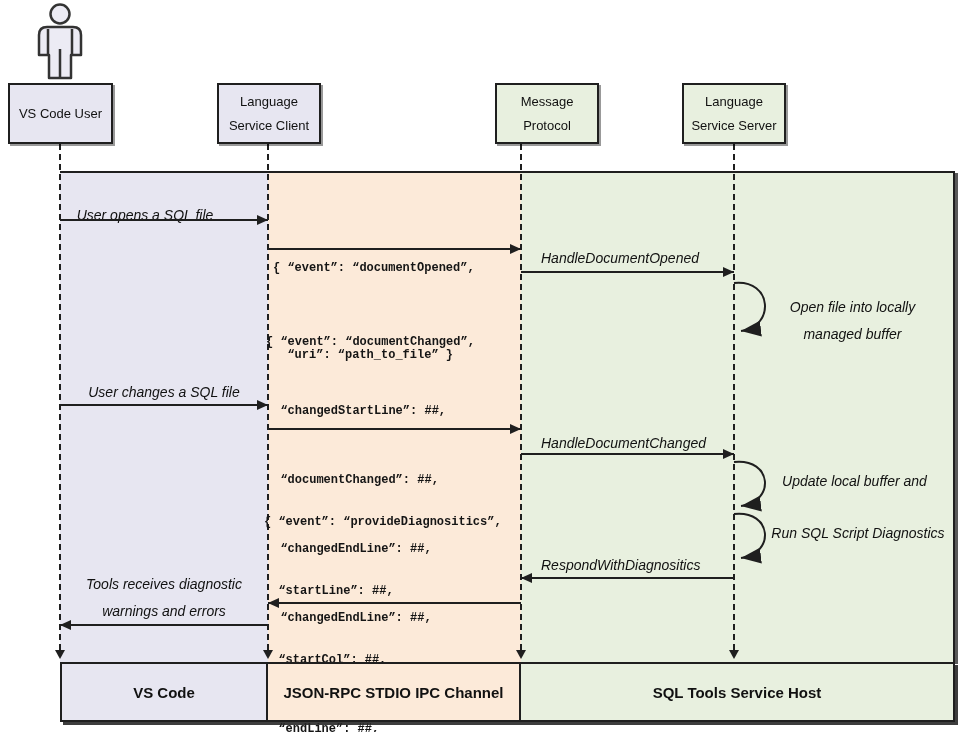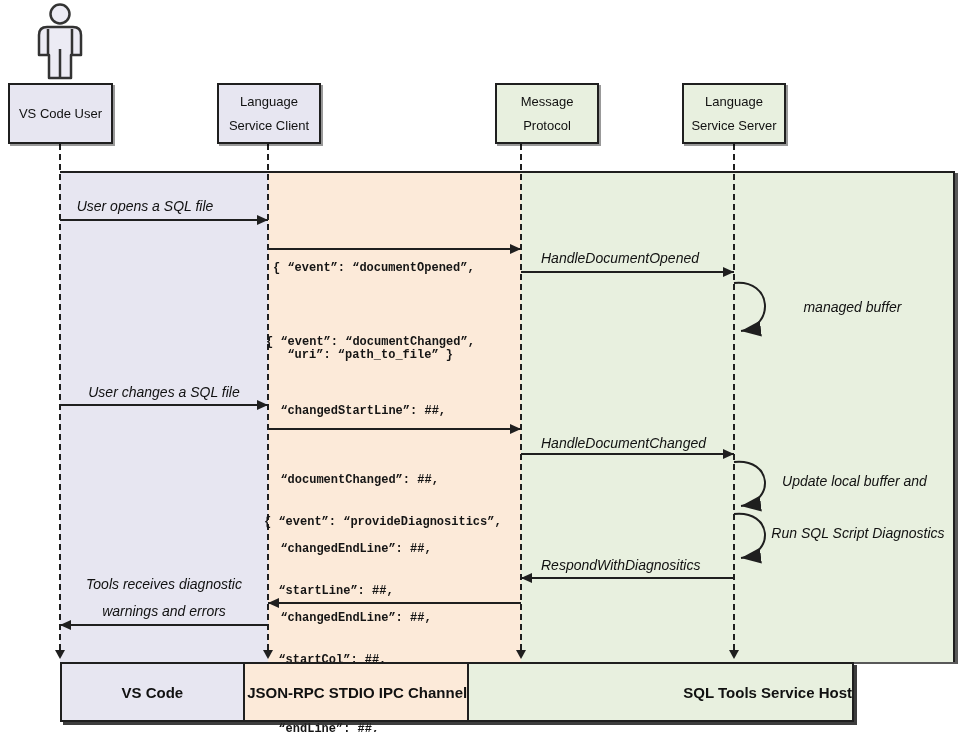--- a/index.html
+++ b/index.html
@@ -8,25 +8,25 @@
   
   #lane-wrap{position:absolute;left:60px;top:171px;width:895px;height:491px;
              border-top:2px solid #1f1f1f;border-right:2px solid #1f1f1f;
              box-sizing:border-box;box-shadow:3px 2px 0 rgba(60,60,60,.85);}
   .lane{position:absolute;top:0;height:489px;}
   
   .hbox{position:absolute;border:2px solid #1f1f1f;box-sizing:border-box;
         box-shadow:2px 2px 0 rgba(0,0,0,.4);
         display:flex;flex-direction:column;justify-content:center;align-items:center;
         gap:9px;text-align:center;font-size:13px;}
-  #footer-row{position:absolute;left:60px;top:662px;width:794px;height:60px;
+  #footer-row{position:absolute;left:60px;top:662px;width:895px;height:60px;
               display:flex;box-shadow:3px 3px 0 rgba(40,40,40,.9);}
   .fbox{border:2px solid #1f1f1f;box-sizing:border-box;display:flex;align-items:center;
         justify-content:center;font-weight:bold;font-size:15px;}
-  .fbox + .fbox{border-left:none;justify-content:flex-end;}
+  .fbox + .fbox{border-left:none;}
   
   .lifeline{position:absolute;top:144px;height:506px;width:0;border-left:2px dashed #1f1f1f;}
   .ll-head{position:absolute;top:650px;width:0;height:0;
            border-left:5px solid transparent;border-right:5px solid transparent;
            border-top:9px solid #1f1f1f;}
   
   .msg{position:absolute;height:2px;background:#1f1f1f;}
   .head{position:absolute;width:0;height:0;border-top:5px solid transparent;border-bottom:5px solid transparent;}
   .head-r{border-left:11px solid #1f1f1f;}
   .head-l{border-right:11px solid #1f1f1f;}
@@ -87,21 +87,21 @@
   <div class="hbox" style="left: 469px; top: 83px; width: 104px; height: 61px; background: rgb(232, 240, 223); margin-left: 26px;">
     <div>Message</div>
     <div>Protocol</div>
   </div>
   <div class="hbox" style="left: 682px; top: 83px; width: 104px; height: 61px; background: rgb(232, 240, 223);">
     <div>Language</div>
     <div>Service Server</div>
   </div>
 
   
-  <div class="lbl c" style="left:60px;top:198px;width:170px">User opens a SQL file</div>
+  <div class="lbl c" style="left:60px;top:207px;width:170px">User opens a SQL file</div>
   <div class="msg" style="left:60px;top:219px;width:208px"></div>
   <div class="head head-r" style="left:257px;top:215px"></div>
 
   
   <div class="mono wide" style="left:273px;top:196px">
     <div>{ “event”: “documentOpened”,</div>
     <div>  “uri”: “path_to_file” }</div>
   </div>
   <div class="msg" style="left:268px;top:248px;width:253px"></div>
   <div class="head head-r" style="left:510px;top:244px"></div>
@@ -109,20 +109,21 @@
   
   <div class="lbl" style="left:541px;top:250px">HandleDocumentOpened</div>
   <div class="msg" style="left:521px;top:271px;width:213px"></div>
   <div class="head head-r" style="left:723px;top:267px"></div>
 
   
   <svg class="loop" style="left:733px;top:279px" width="46" height="56">
     <path d="M 1 4 C 40 0, 42 48, 8 52" fill="none" stroke="#1f1f1f" stroke-width="2" marker-end="url(#arrowMk)"></path>
   </svg>
   <div class="lbl c" style="left:770px;top:294px;width:165px;line-height:27px">
+    <div>Open file into locally</div>
     <div>managed buffer</div>
   </div>
 
   
   <div class="mono" style="left:266px;top:285px">
     <div>{ “event”: “documentChanged”,</div>
     <div>  “changedStartLine”: ##,</div>
     <div>  “documentChanged”: ##,</div>
     <div>  “changedEndLine”: ##,</div>
     <div>  “changedEndLine”: ##,</div>

